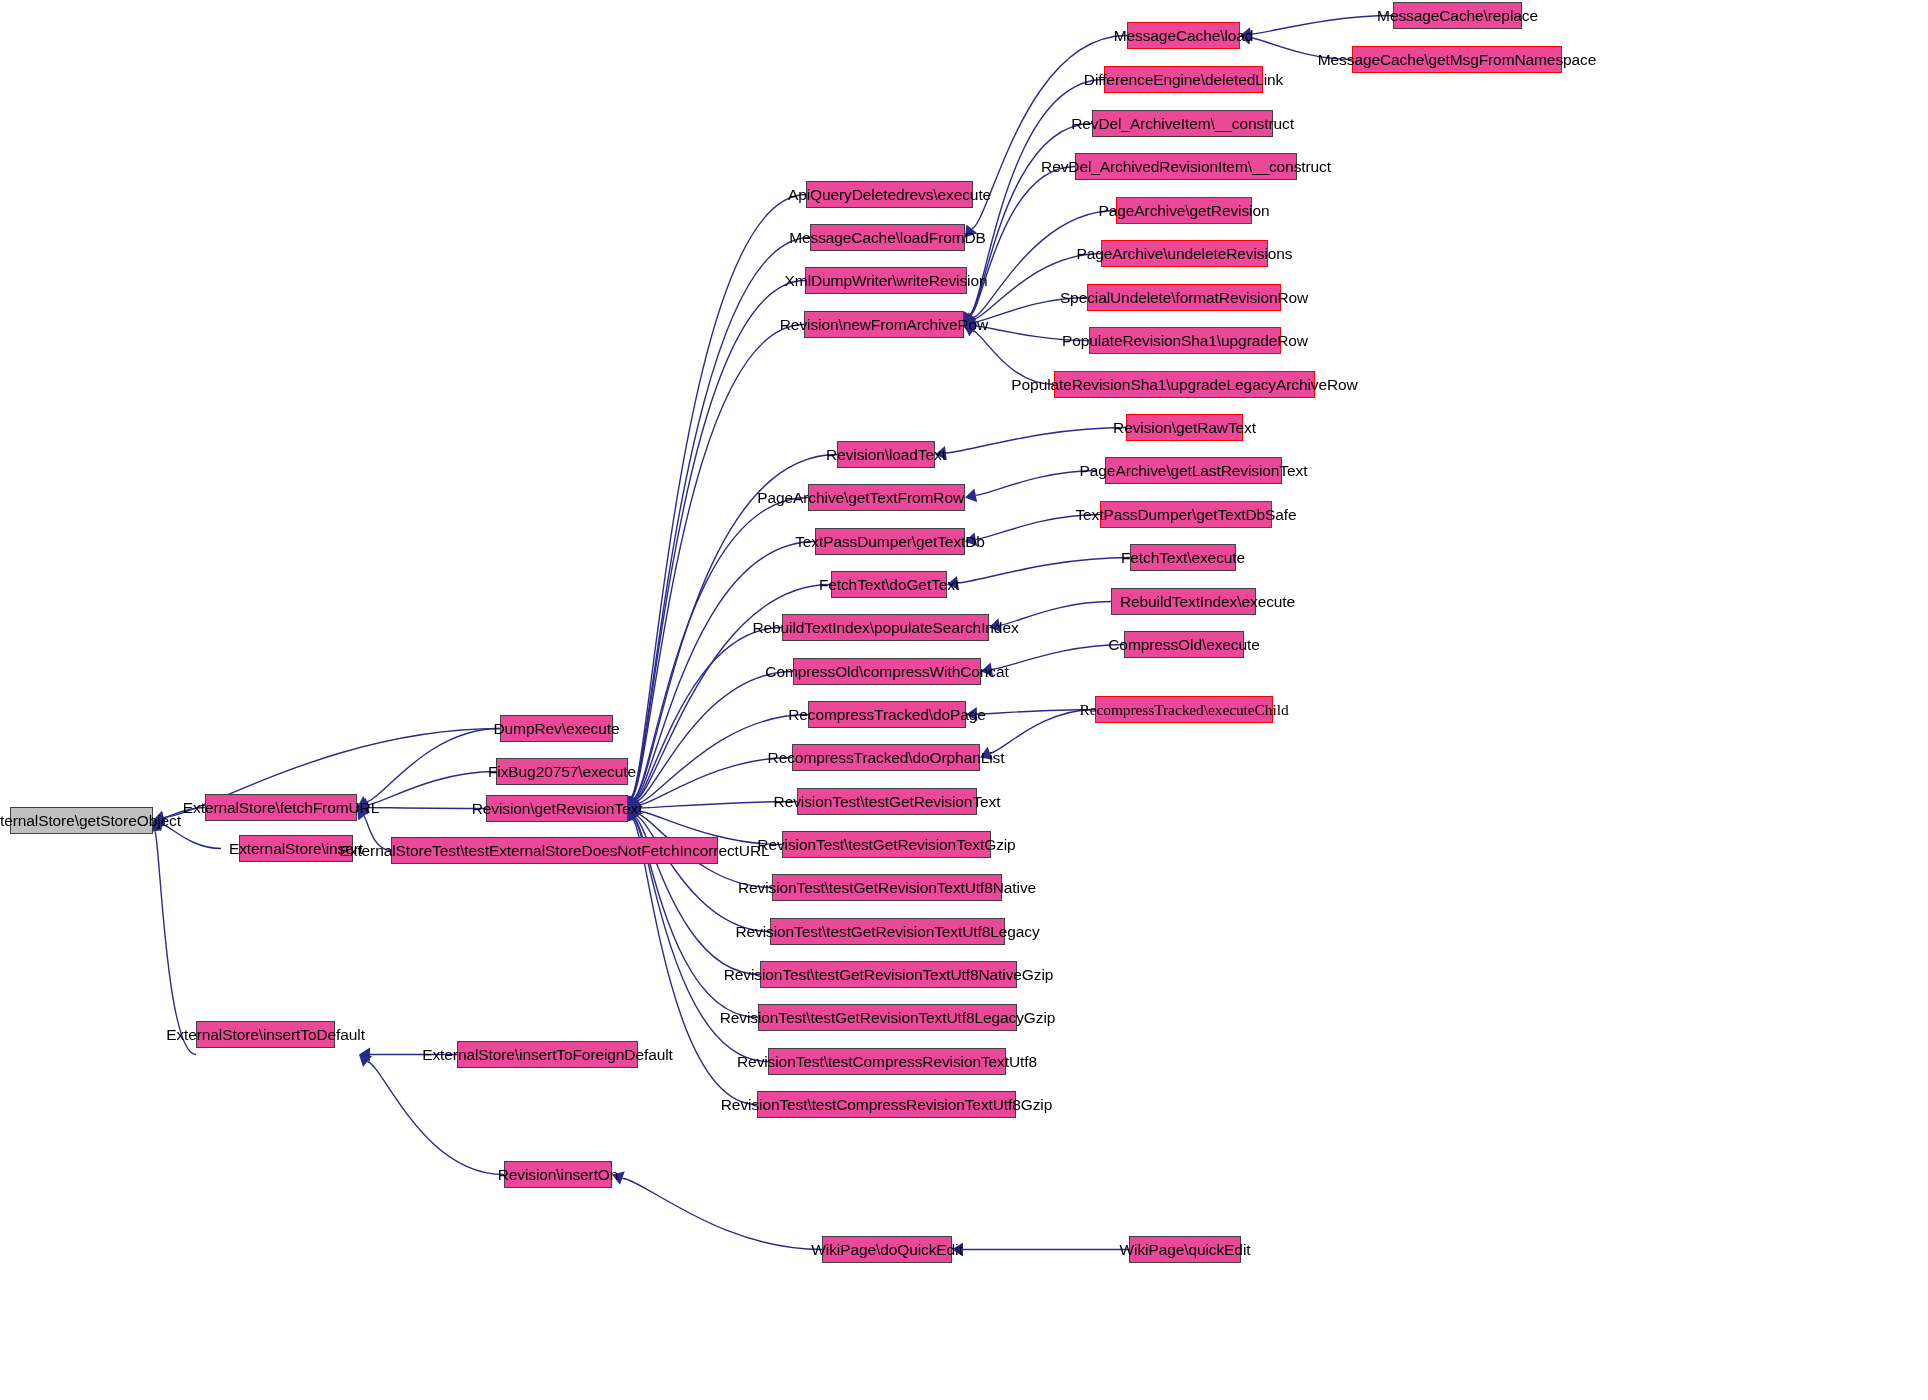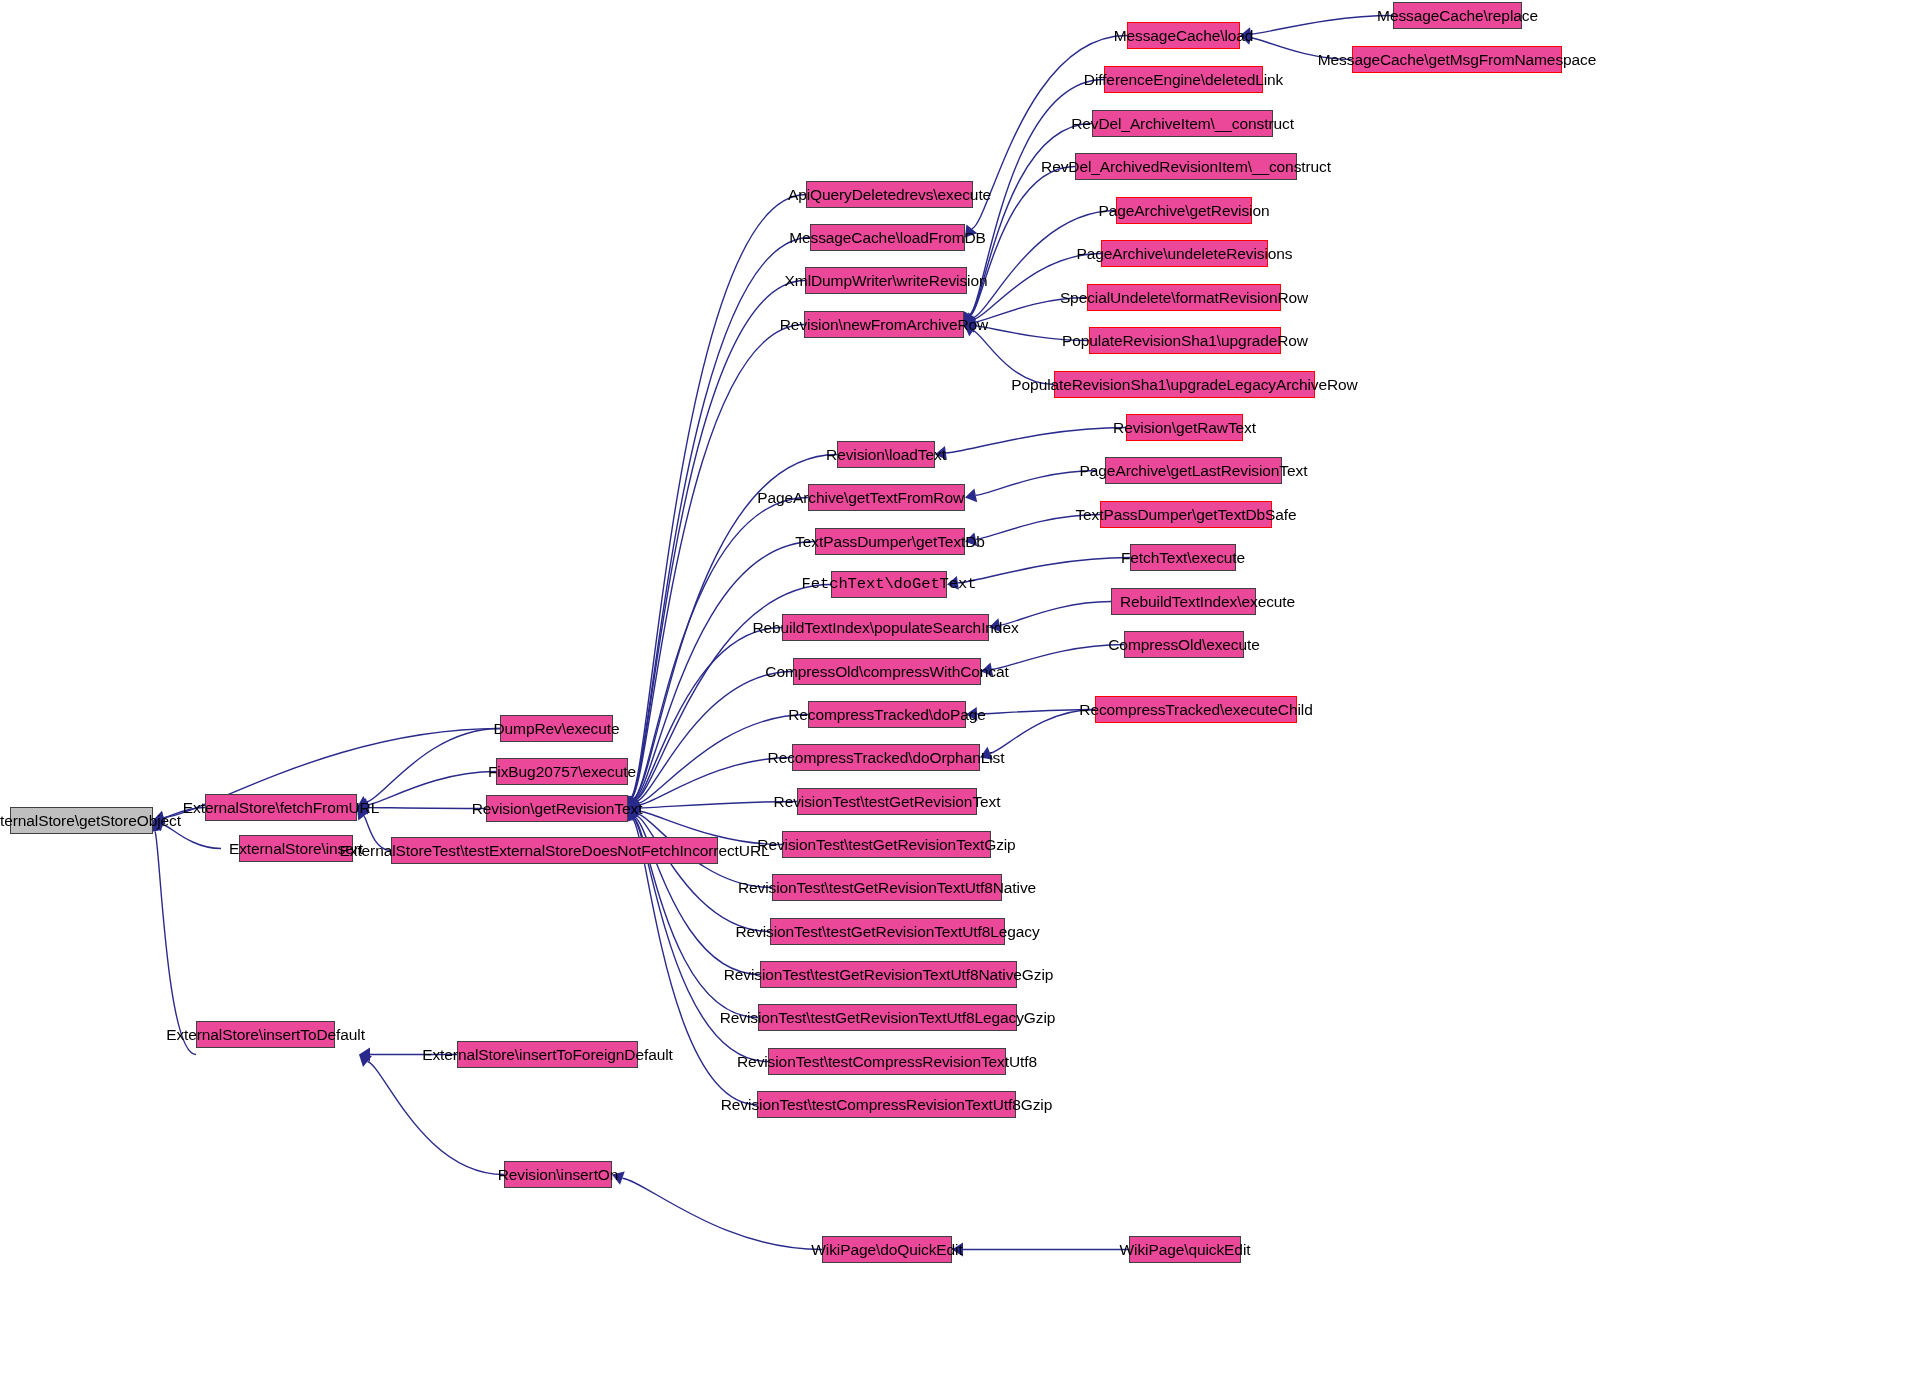--- a/index.html
+++ b/index.html
@@ -178,21 +178,21 @@
       </div>
       <div class="node" style="left: 837px; top: 441px; width: 98px;">
         <span class="node-label">Revision\loadText</span>
       </div>
       <div class="node" style="left: 808px; top: 484px; width: 157px; justify-content: flex-end;">
         <span class="node-label">PageArchive\getTextFromRow</span>
       </div>
       <div class="node" style="left: 815px; top: 528px; width: 150px;">
         <span class="node-label">TextPassDumper\getTextDb</span>
       </div>
-      <div class="node" style="left: 831px; top: 571px; width: 116px; font-family: Liberation Mono, monospace;">
+      <div class="node" style="left: 831px; top: 571px; width: 116px;">
         <span class="node-label">FetchText\doGetText</span>
       </div>
       <div class="node" style="left: 782px; top: 614px; width: 207px; text-align: right;">
         <span class="node-label">RebuildTextIndex\populateSearchIndex</span>
       </div>
       <div class="node" style="left: 793px; top: 658px; width: 188px;">
         <span class="node-label">CompressOld\compressWithConcat</span>
       </div>
       <div class="node" style="left: 808px; top: 701px; width: 158px;">
         <span class="node-label">RecompressTracked\doPage</span>
@@ -265,21 +265,21 @@
       </div>
       <div class="node" style="left: 1130px; top: 544px; width: 106px;">
         <span class="node-label">FetchText\execute</span>
       </div>
       <div class="node" style="left: 1111px; top: 588px; width: 145px; padding-left: 48px;">
         <span class="node-label">RebuildTextIndex\execute</span>
       </div>
       <div class="node" style="left: 1124px; top: 631px; width: 120px;">
         <span class="node-label">CompressOld\execute</span>
       </div>
-      <div class="node red" style="left: 1095px; top: 696px; width: 202px;">
+      <div class="node red" style="left: 1095px; top: 696px; width: 178px; font-family: Liberation Serif, serif;">
         <span class="node-label">RecompressTracked\executeChild</span>
       </div>
       <div class="node" style="left: 1393px; top: 2px; width: 129px;">
         <span class="node-label">MessageCache\replace</span>
       </div>
       <div class="node red" style="left: 1352px; top: 46px; width: 210px;">
         <span class="node-label">MessageCache\getMsgFromNamespace</span>
       </div>
       <div class="node" style="left: 1129px; top: 1236px; width: 112px;">
         <span class="node-label">WikiPage\quickEdit</span>

